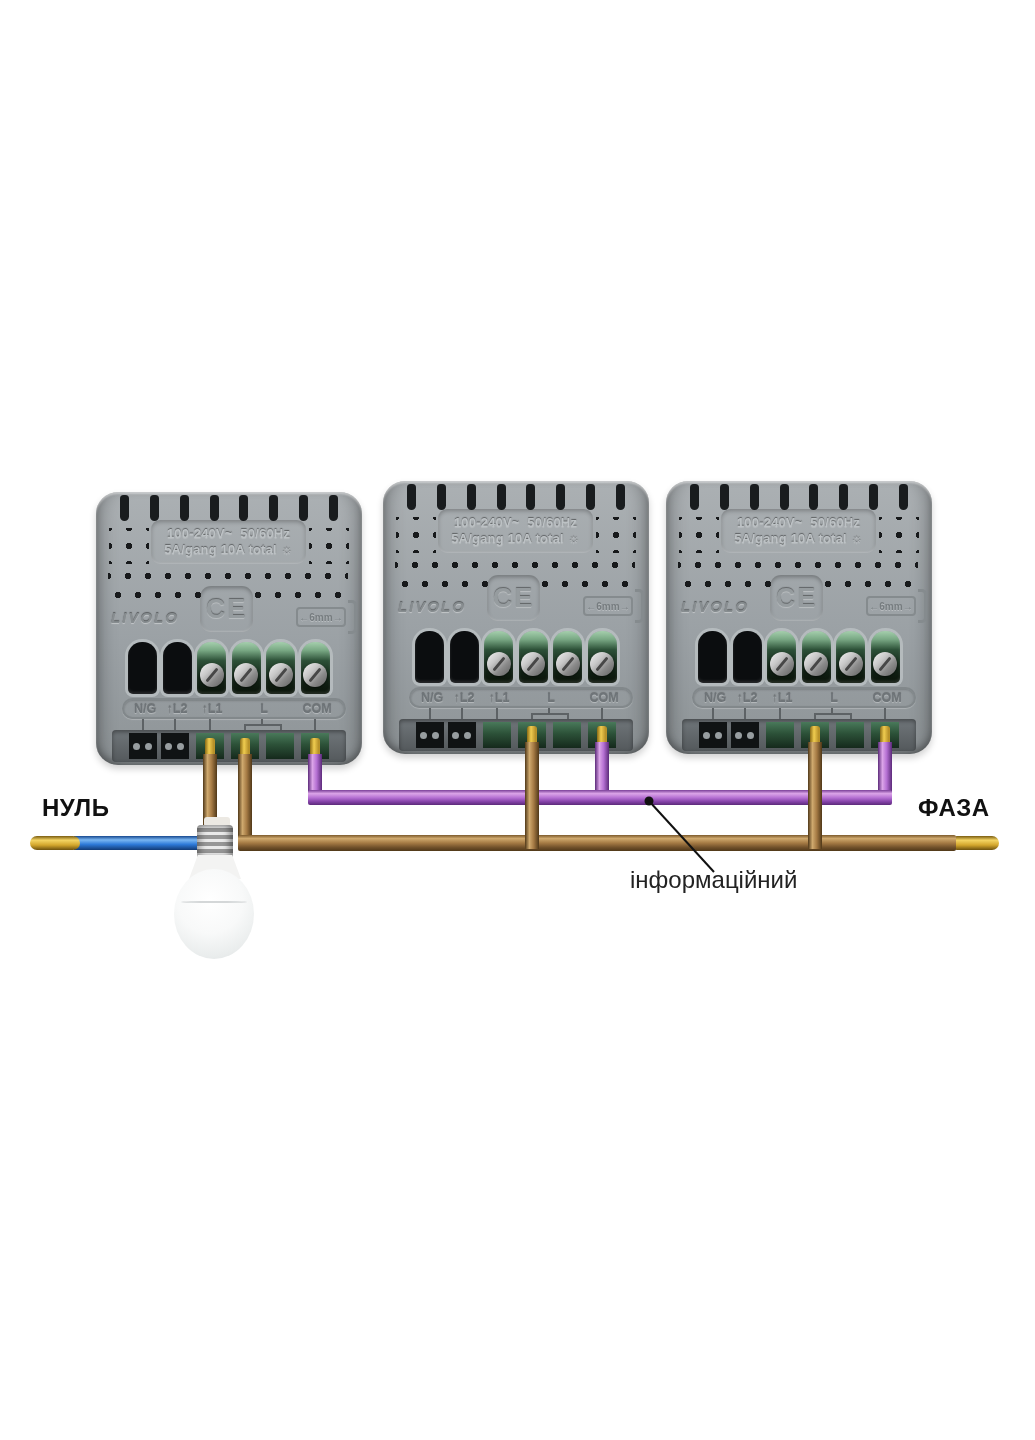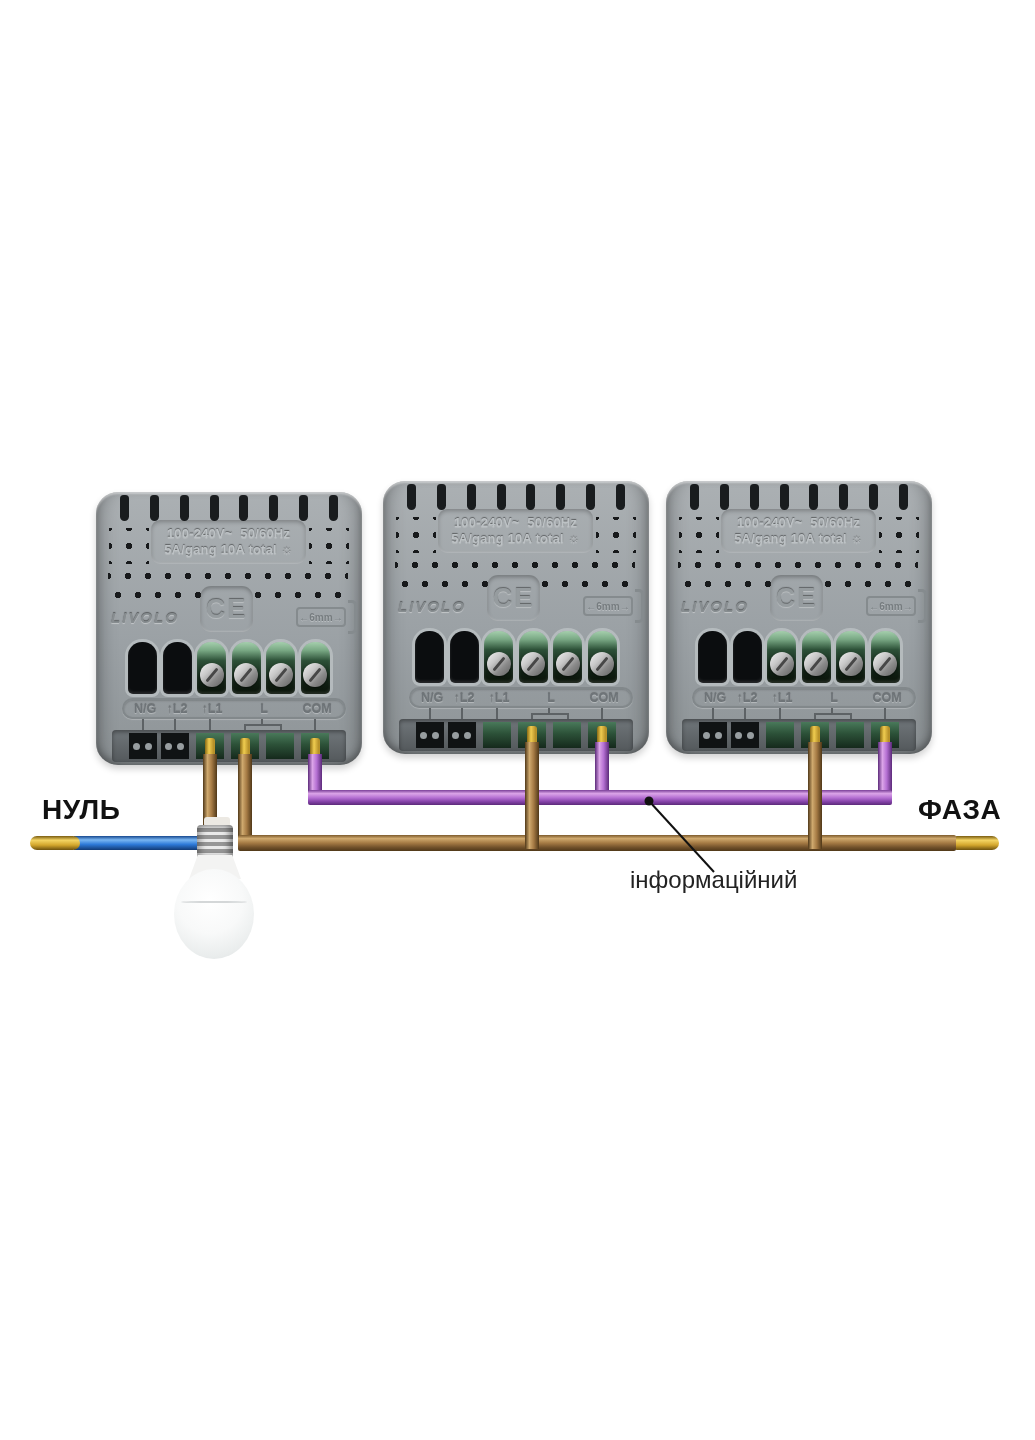--- a/index.html
+++ b/index.html
@@ -112,21 +112,21 @@
     box-shadow:inset 4px 0 6px rgba(0,0,0,.28),inset -4px 0 6px rgba(0,0,0,.38);
   }
   .bulb-neck{position:absolute;left:189px;top:855px;width:52px;height:24px;background:#f3f3f2;z-index:6;
     clip-path:polygon(17% 0,83% 0,100% 100%,0 100%);}
   .bulb-globe{
     position:absolute;left:174px;top:869px;width:80px;height:90px;border-radius:50%;z-index:6;
     background:radial-gradient(circle at 45% 35%,#ffffff 0%,#f8f9f9 45%,#eaeded 75%,#dbdfe0 100%);
   }
   .bulb-seam{position:absolute;left:181px;top:901px;width:66px;height:2px;background:#d4d7d8;border-radius:50%;z-index:7;}
   
-  .big-label{position:absolute;font-size:28px;font-weight:bold;color:#111;z-index:7;letter-spacing:.5px;}
+  .big-label{position:absolute;font-size:24px;font-weight:bold;color:#111;z-index:7;letter-spacing:.5px;}
   .neutral-label{left:42px;top:794px;}
   .phase-label{left:918px;top:794px;}
   .info-label{position:absolute;left:630px;top:866px;font-size:24px;color:#222;z-index:7;}
   .annot{position:absolute;left:638px;top:792px;z-index:7;}
 </style>
 </head>
 <body>
 
 <div class="module m1">
   <div class="slots">

